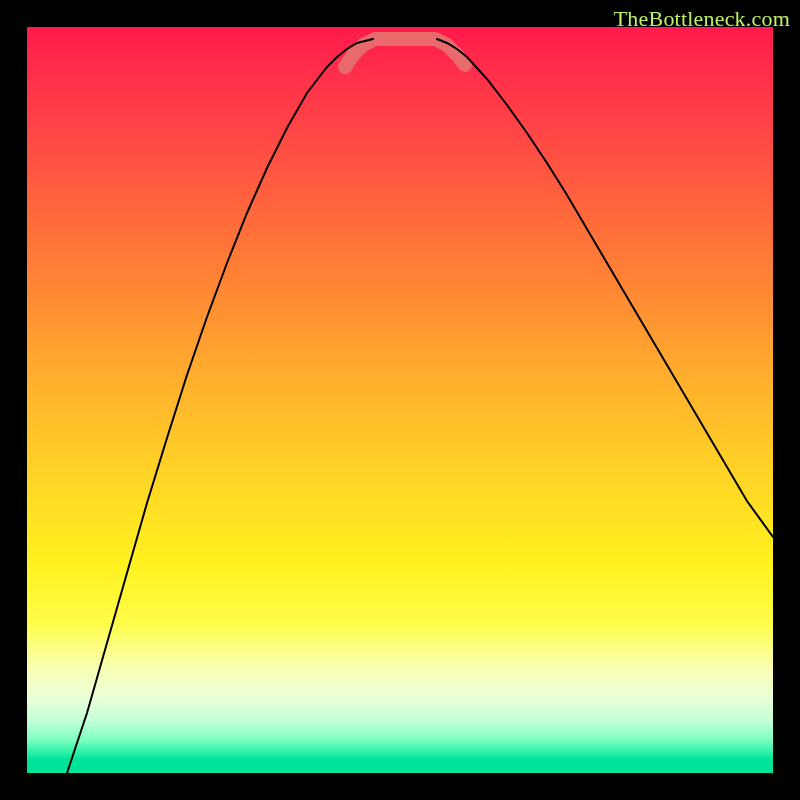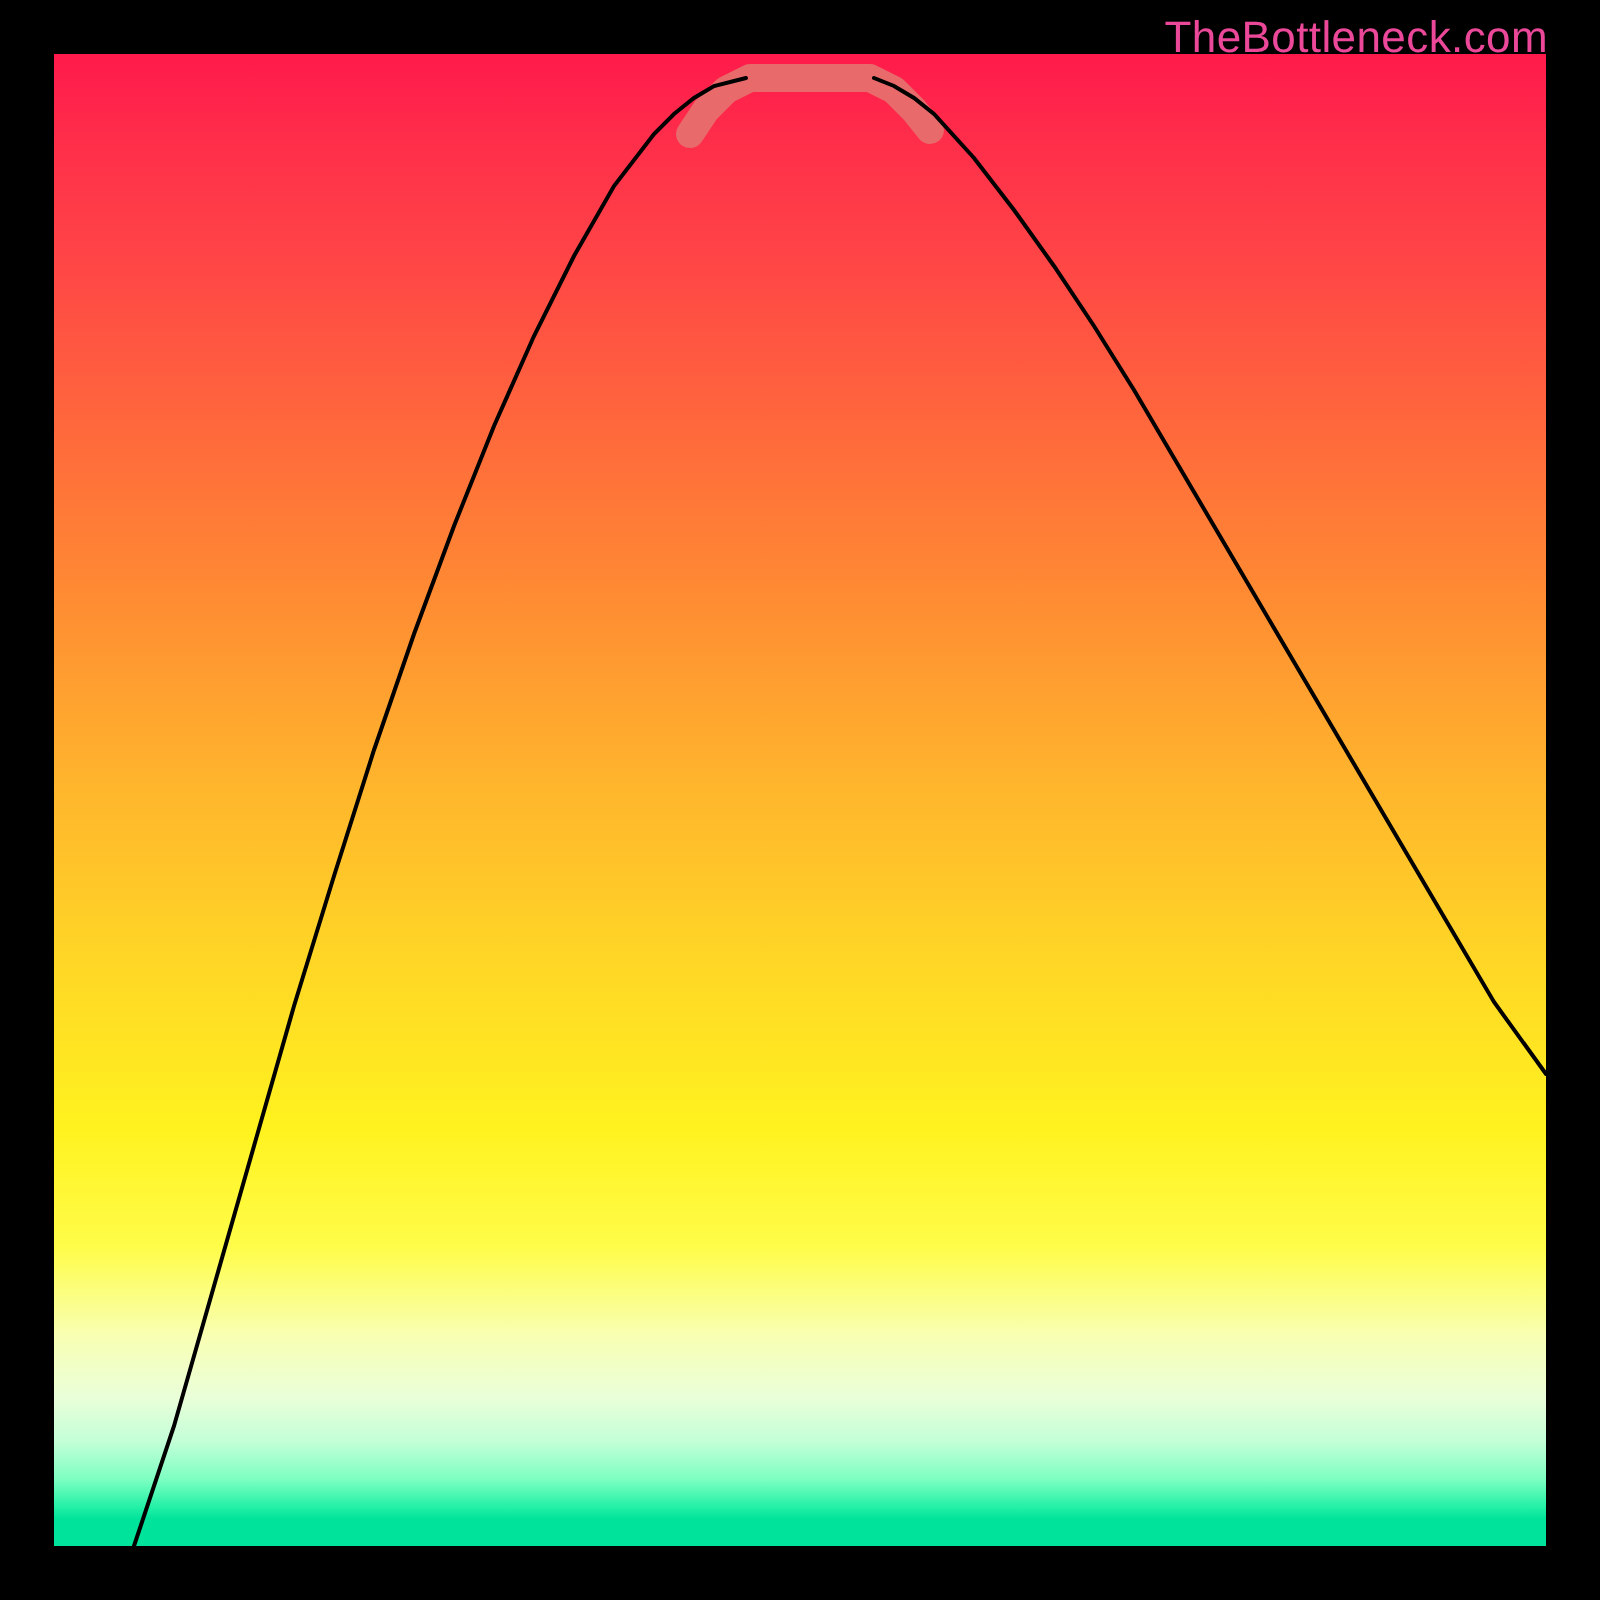--- a/index.html
+++ b/index.html
@@ -15,26 +15,27 @@
     position: absolute;
     left: 0;
     top: 0;
     width: 800px;
     height: 800px;
     background: #000;
   }
   .watermark {
     position: absolute;
     top: 6px;
-    right: 26px;
-    color: #ec4899;
+    right: 10px;
+    color: #bef264;
     font-size: 22px;
     font-weight: 500;
     letter-spacing: 0.2px;
     user-select: none;
+    font-family: Liberation Serif, serif;
   }
   .plot-area {
     position: absolute;
     left: 27px;
     top: 27px;
     width: 746px;
     height: 746px;
   }
   .gradient {
     position: absolute;

